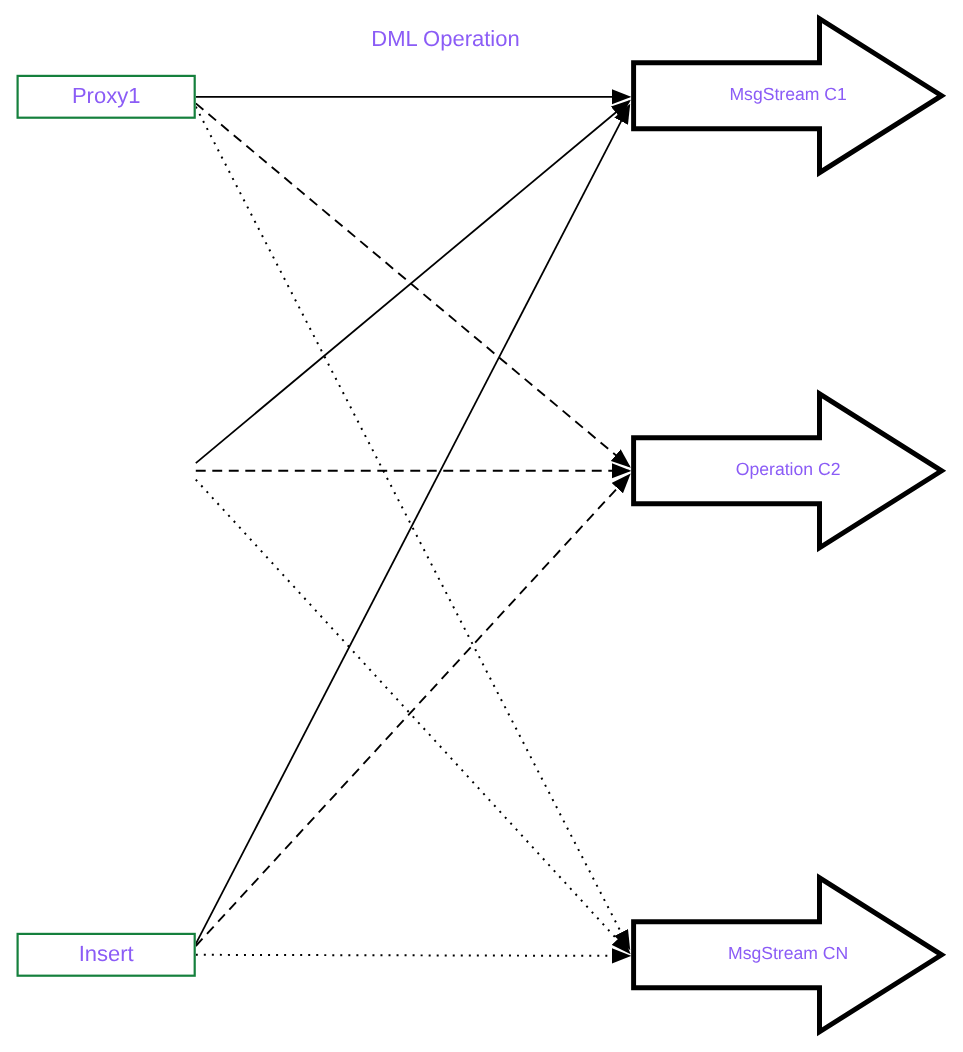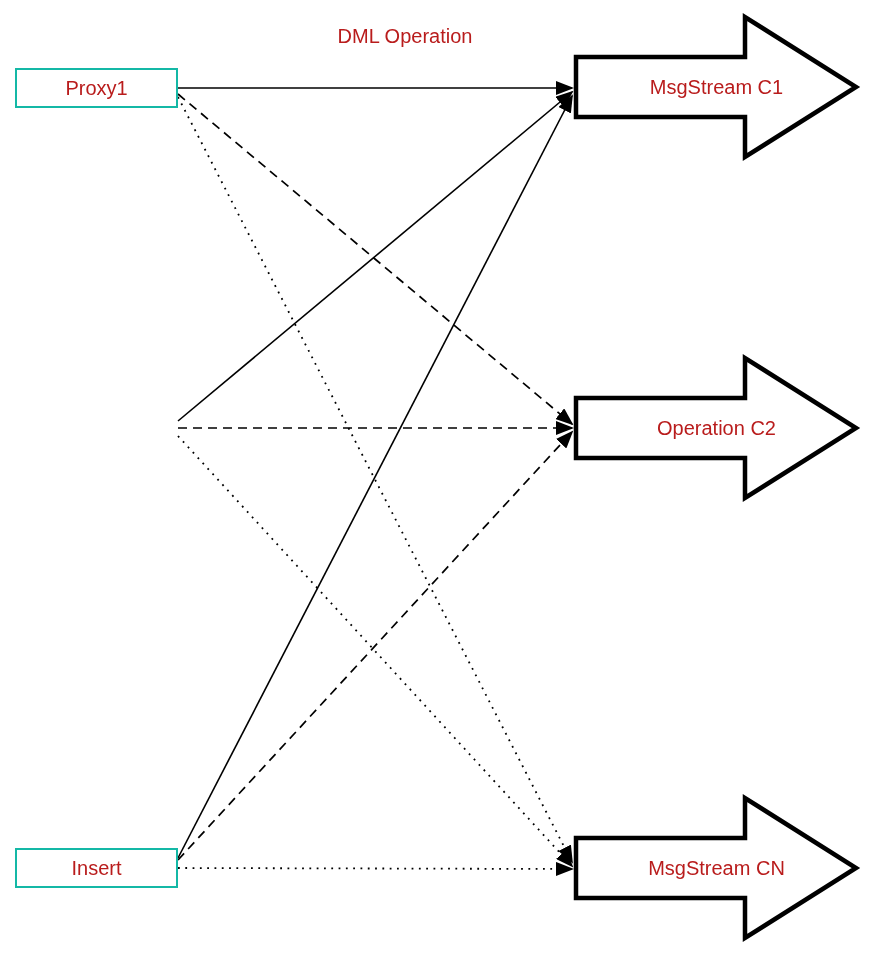--- a/index.html
+++ b/index.html
@@ -6,21 +6,21 @@
     margin: 0;
     padding: 0;
     background: #ffffff;
   }
   .canvas {
     position: relative;
     width: 875px;
     height: 956px;
     background: #ffffff;
     font-family: "Liberation Sans", sans-serif;
-    color: #b91c1c;
+    color: #8b5cf6;
     overflow: hidden;
   }
   .edges-layer {
     position: absolute;
     left: 0;
     top: 0;
   }
   .edge {
     stroke: #000000;
     fill: none;
@@ -33,37 +33,37 @@
     stroke: #000000;
     stroke-width: 4.5;
     stroke-linejoin: miter;
   }
   .proxy-box {
     position: absolute;
     left: 15px;
     width: 163px;
     height: 40px;
     box-sizing: border-box;
-    border: 2px solid #14b8a6;
+    border: 2px solid #15803d;
     background: #ffffff;
     display: flex;
     align-items: center;
     justify-content: center;
     font-size: 20px;
     line-height: 20px;
   }
   .stream-label {
     position: absolute;
     left: 576px;
     width: 281px;
     height: 26px;
     display: flex;
     align-items: center;
     justify-content: center;
-    font-size: 20px;
+    font-size: 16px;
     line-height: 26px;
     pointer-events: none;
   }
   .diagram-title {
     position: absolute;
     left: 285px;
     top: 23px;
     width: 240px;
     text-align: center;
     font-size: 20px;

